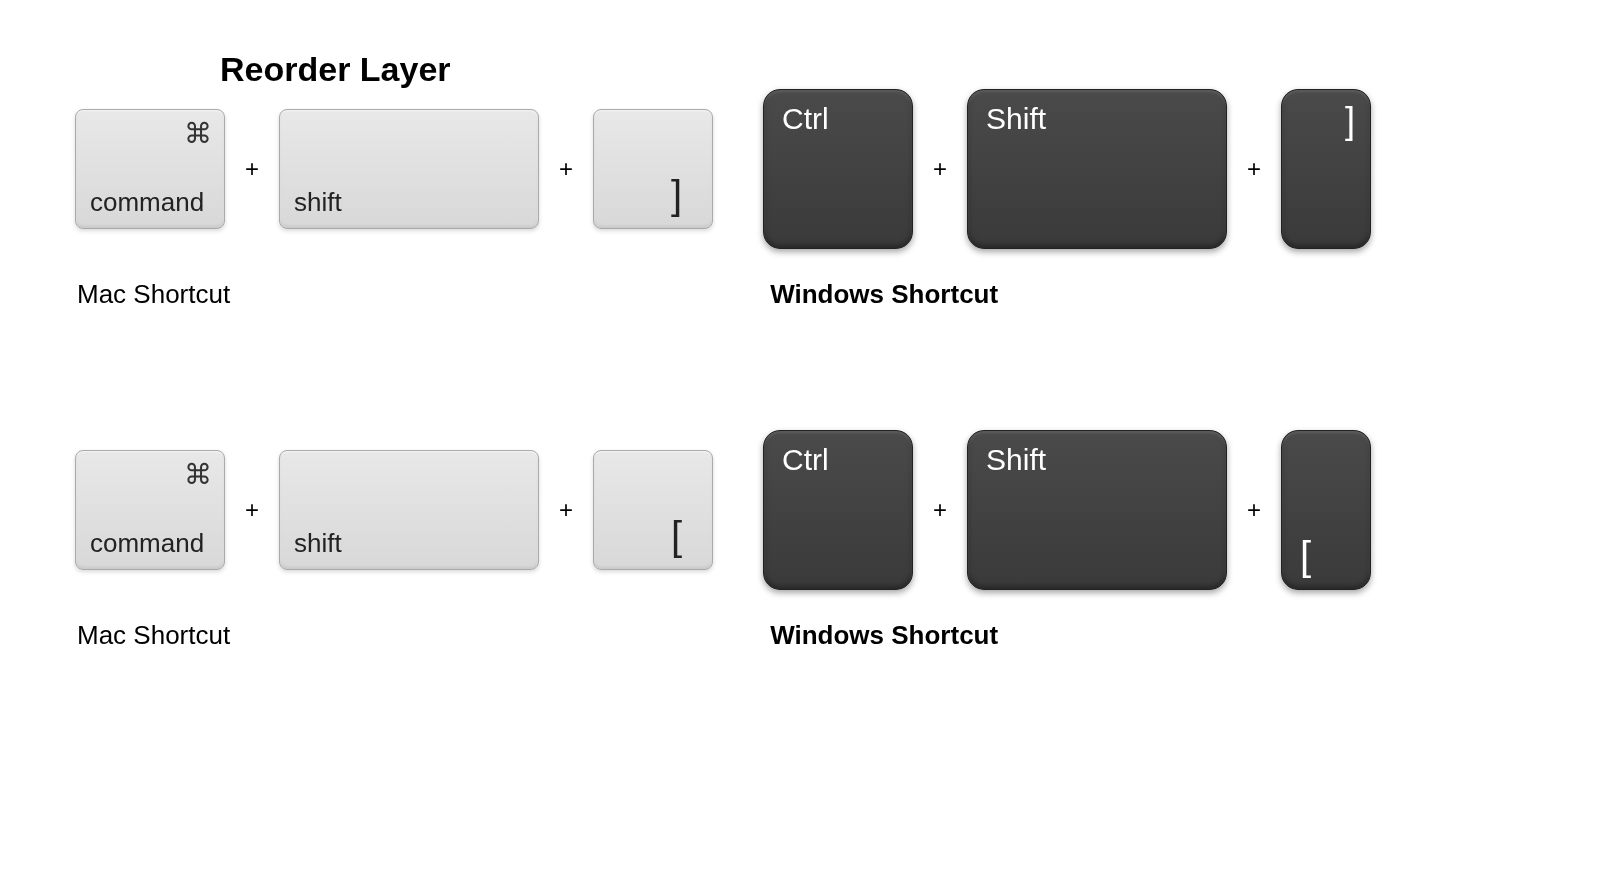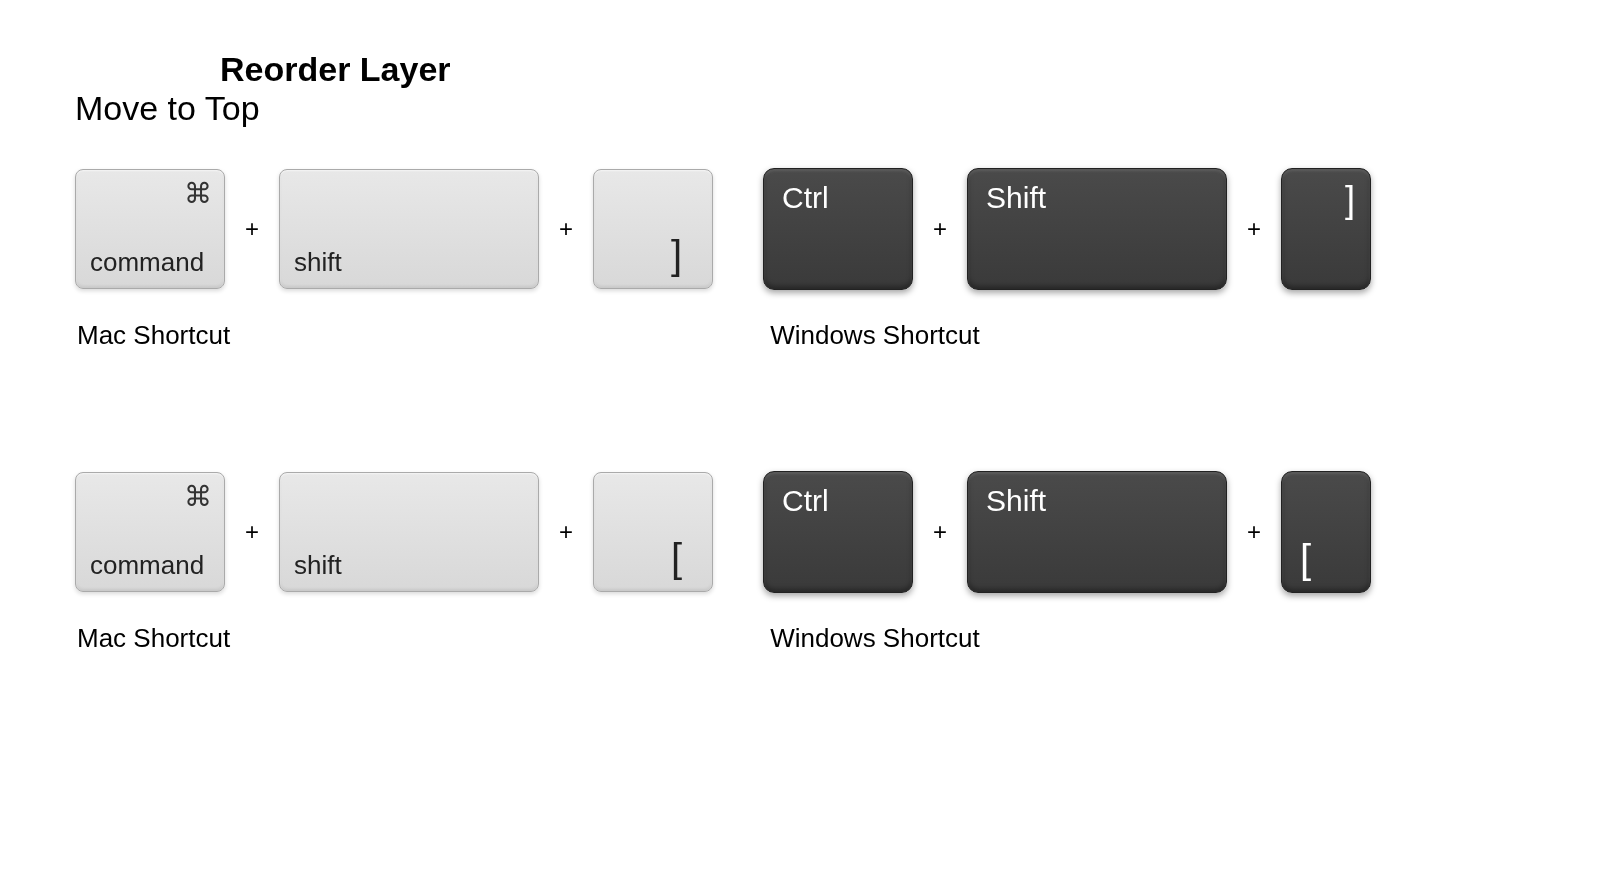--- a/index.html
+++ b/index.html
@@ -43,21 +43,21 @@
       display: flex;
       margin-top: 30px;
     }
     .label-mac {
       font-size: 26px;
       font-weight: 400;
       margin-left: 2px;
     }
     .label-win {
       font-size: 26px;
-      font-weight: 400;
+      font-weight: 700;
       margin-left: 540px;
     }
 
     
     .key-mac {
       background: linear-gradient(to bottom, #e8e8e8, #d8d8d8);
       border: 1px solid #aaa;
       border-radius: 8px;
       box-shadow: inset 0 1px 2px rgba(255,255,255,0.6),
                   0 2px 4px rgba(0,0,0,0.15),
@@ -102,25 +102,25 @@
       color: #222;
       font-weight: 400;
       right: 30px;
       transform: none;
     }
 
     
     .key-win {
       background: linear-gradient(to bottom, #4a4a4a, #3a3a3a);
       border: 1px solid #222;
-      border-radius: 11px;
+      border-radius: 17px;
       box-shadow: inset 0 2px 3px rgba(255,255,255,0.12),
                   0 3px 6px rgba(0,0,0,0.35),
                   inset 0 -3px 5px rgba(0,0,0,0.35);
-      height: 122px;
+      height: 160px;
       position: relative;
       display: flex;
     }
     .key-win-ctrl {
       width: 150px;
     }
     .key-win-shift {
       width: 260px;
     }
     .key-win-bracket {
@@ -150,21 +150,20 @@
       color: #fff;
       font-weight: 400;
     }
   </style>
 </head>
 <body>
 
 <h1 class="page-title">Reorder Layer</h1>
 
 <div class="section">
-  <h2 class="section-heading">Move to Top</h2>
   <div class="shortcut-row">
 
     <div class="shortcut-group">
       <div class="key-mac key-mac-command">
         <span class="mac-icon">⌘</span>
         <span class="mac-label">command</span>
       </div>
       <span class="plus">+</span>
       <div class="key-mac key-mac-shift">
         <span class="mac-label">shift</span>

